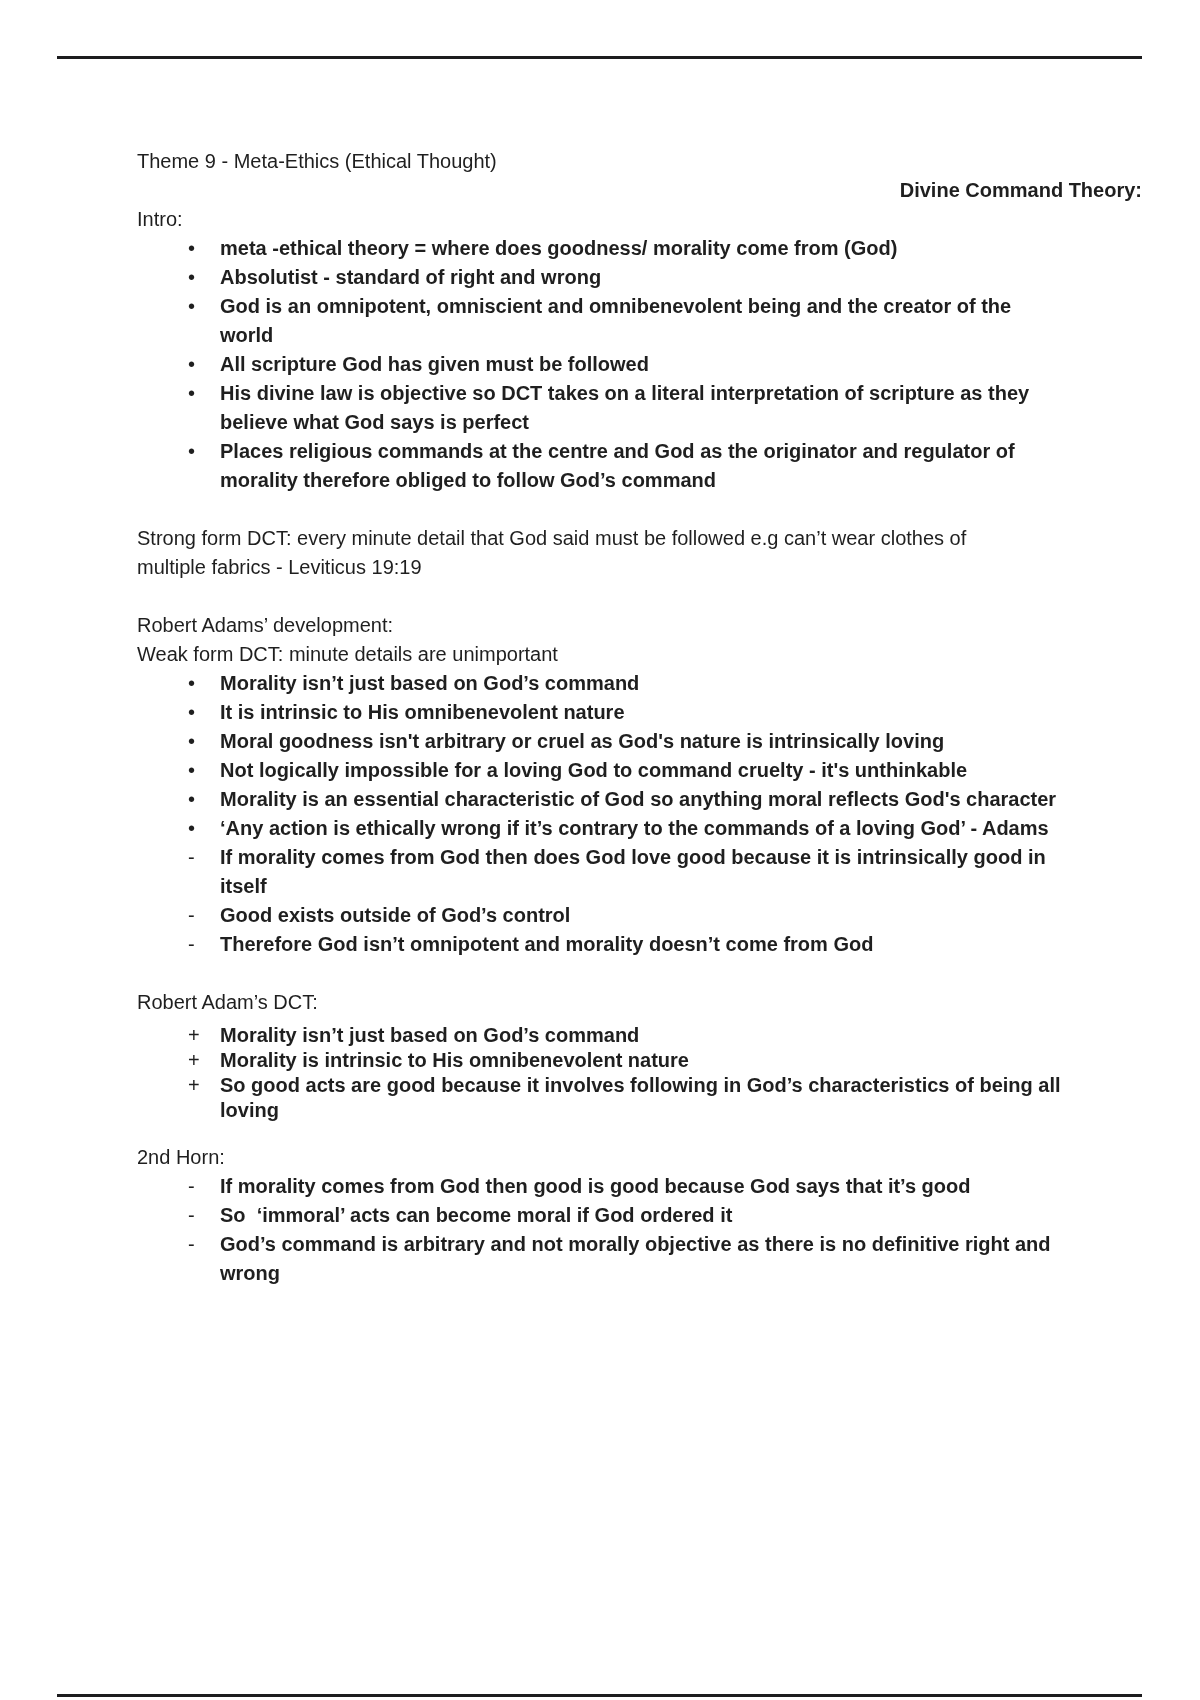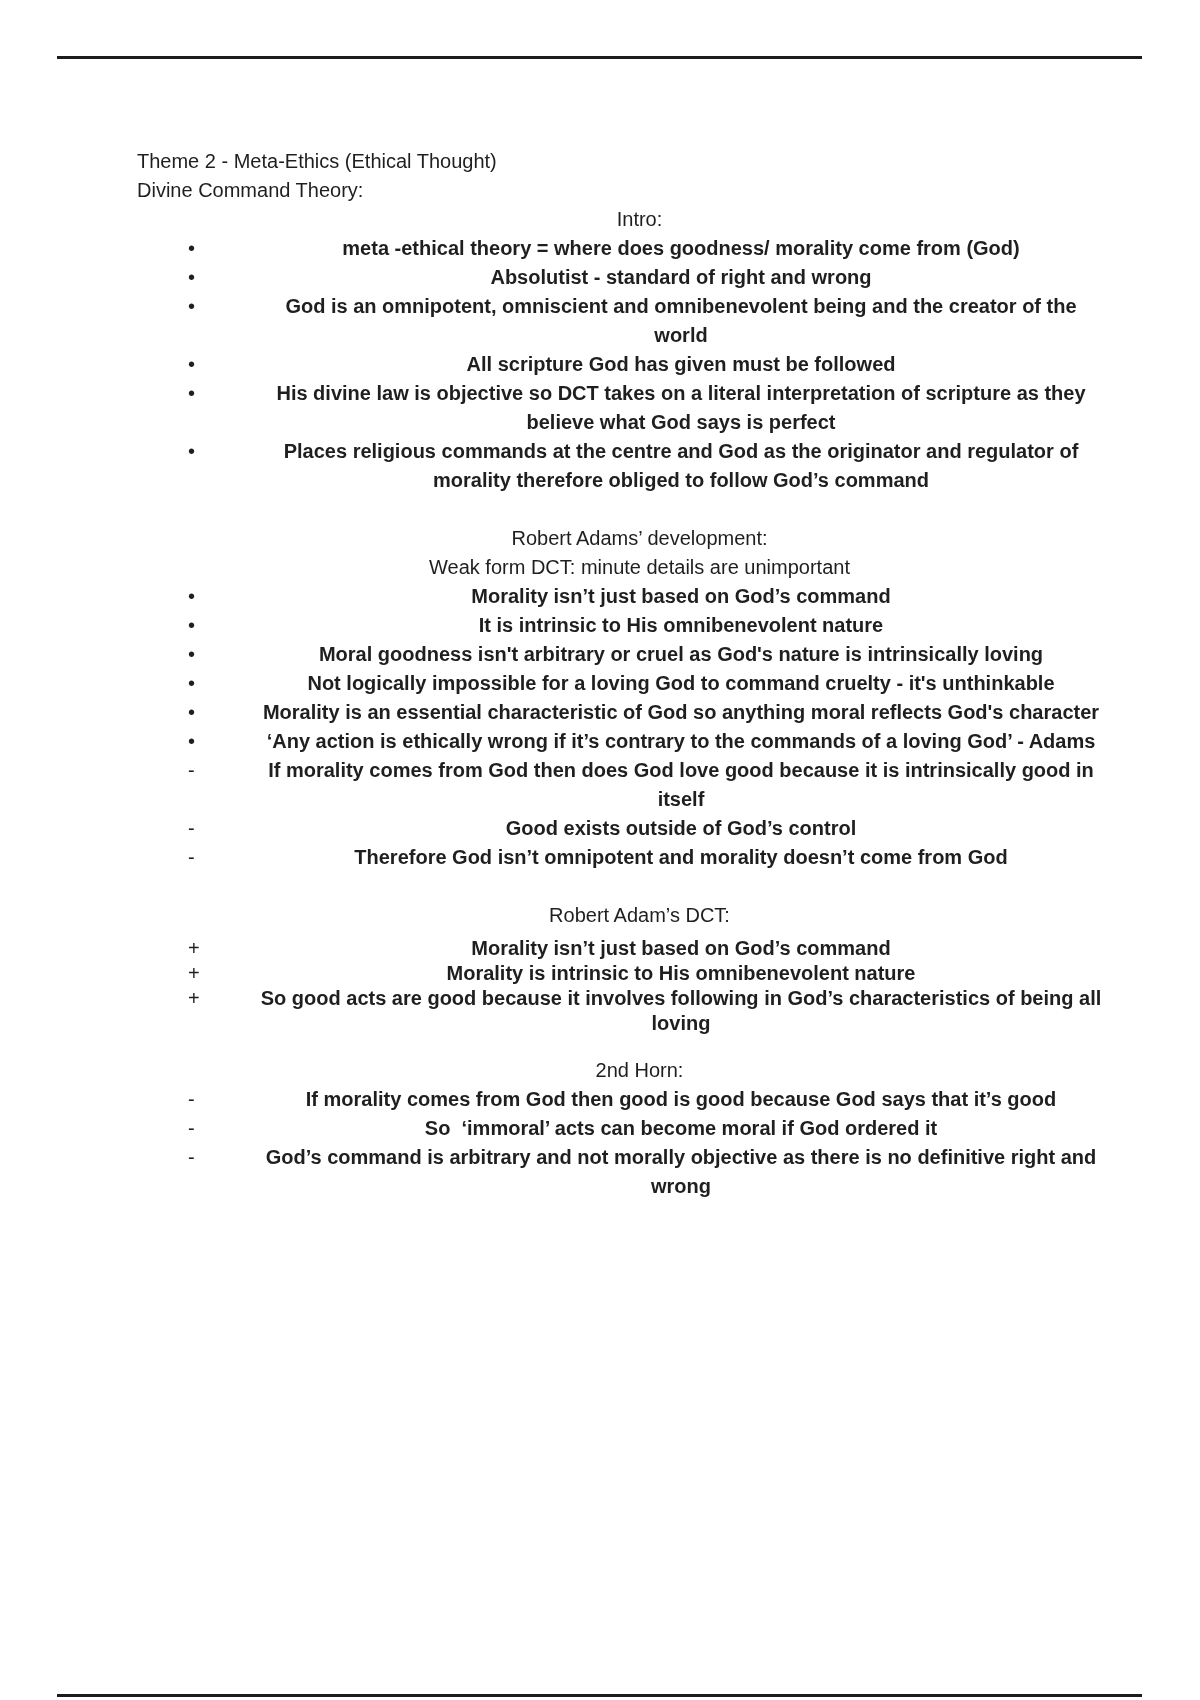--- a/index.html
+++ b/index.html
@@ -28,42 +28,42 @@
     top: 147px;
     width: 1005px;
     line-height: 29px;
   }
   h1, h2, p, ul {
     margin: 0;
     padding: 0;
     font-size: 20px;
     font-weight: 400;
   }
-  h2 { font-weight: 400; }
-  .para, .li-text { white-space: pre-line; text-align: center; }
+  h2 { font-weight: 700; text-align: right; }
+  .para, .li-text { white-space: pre-line; }
   ul.list { list-style: none; }
   ul.list li { display: flex; }
   .marker {
     flex: none;
     margin-left: 51px;
     width: 32px;
   }
   .li-text { flex: 1; font-weight: bold; }
   .gap-top { margin-top: 29px; }
   .gap-top-sm { margin-top: 20px; }
   ul.plus-list { line-height: 25px; margin-top: 6px; }
 </style>
 </head>
 <body>
 
 <div class="rule rule-top"></div>
 
 <main class="content">
 
-  <h1>Theme 2 - Meta-Ethics (Ethical Thought)</h1>
+  <h1>Theme 9 - Meta-Ethics (Ethical Thought)</h1>
   <h2>Divine Command Theory:</h2>
   <p class="para">Intro:</p>
 
   <ul class="list">
     <li>
       <span class="marker">•</span>
       <span class="li-text">meta -ethical theory = where does goodness/ morality come from (God)</span>
     </li>
     <li>
       <span class="marker">•</span>
@@ -83,20 +83,22 @@
       <span class="li-text">His divine law is objective so DCT takes on a literal interpretation of scripture as they
 believe what God says is perfect</span>
     </li>
     <li>
       <span class="marker">•</span>
       <span class="li-text">Places religious commands at the centre and God as the originator and regulator of
 morality therefore obliged to follow God’s command</span>
     </li>
   </ul>
 
+  <p class="para gap-top">Strong form DCT: every minute detail that God said must be followed e.g can’t wear clothes of
+multiple fabrics - Leviticus 19:19</p>
   <p class="para gap-top">Robert Adams’ development:</p>
 
   <p class="para">Weak form DCT: minute details are unimportant</p>
   <ul class="list">
     <li>
       <span class="marker">•</span>
       <span class="li-text">Morality isn’t just based on God’s command</span>
     </li>
     <li>
       <span class="marker">•</span>

